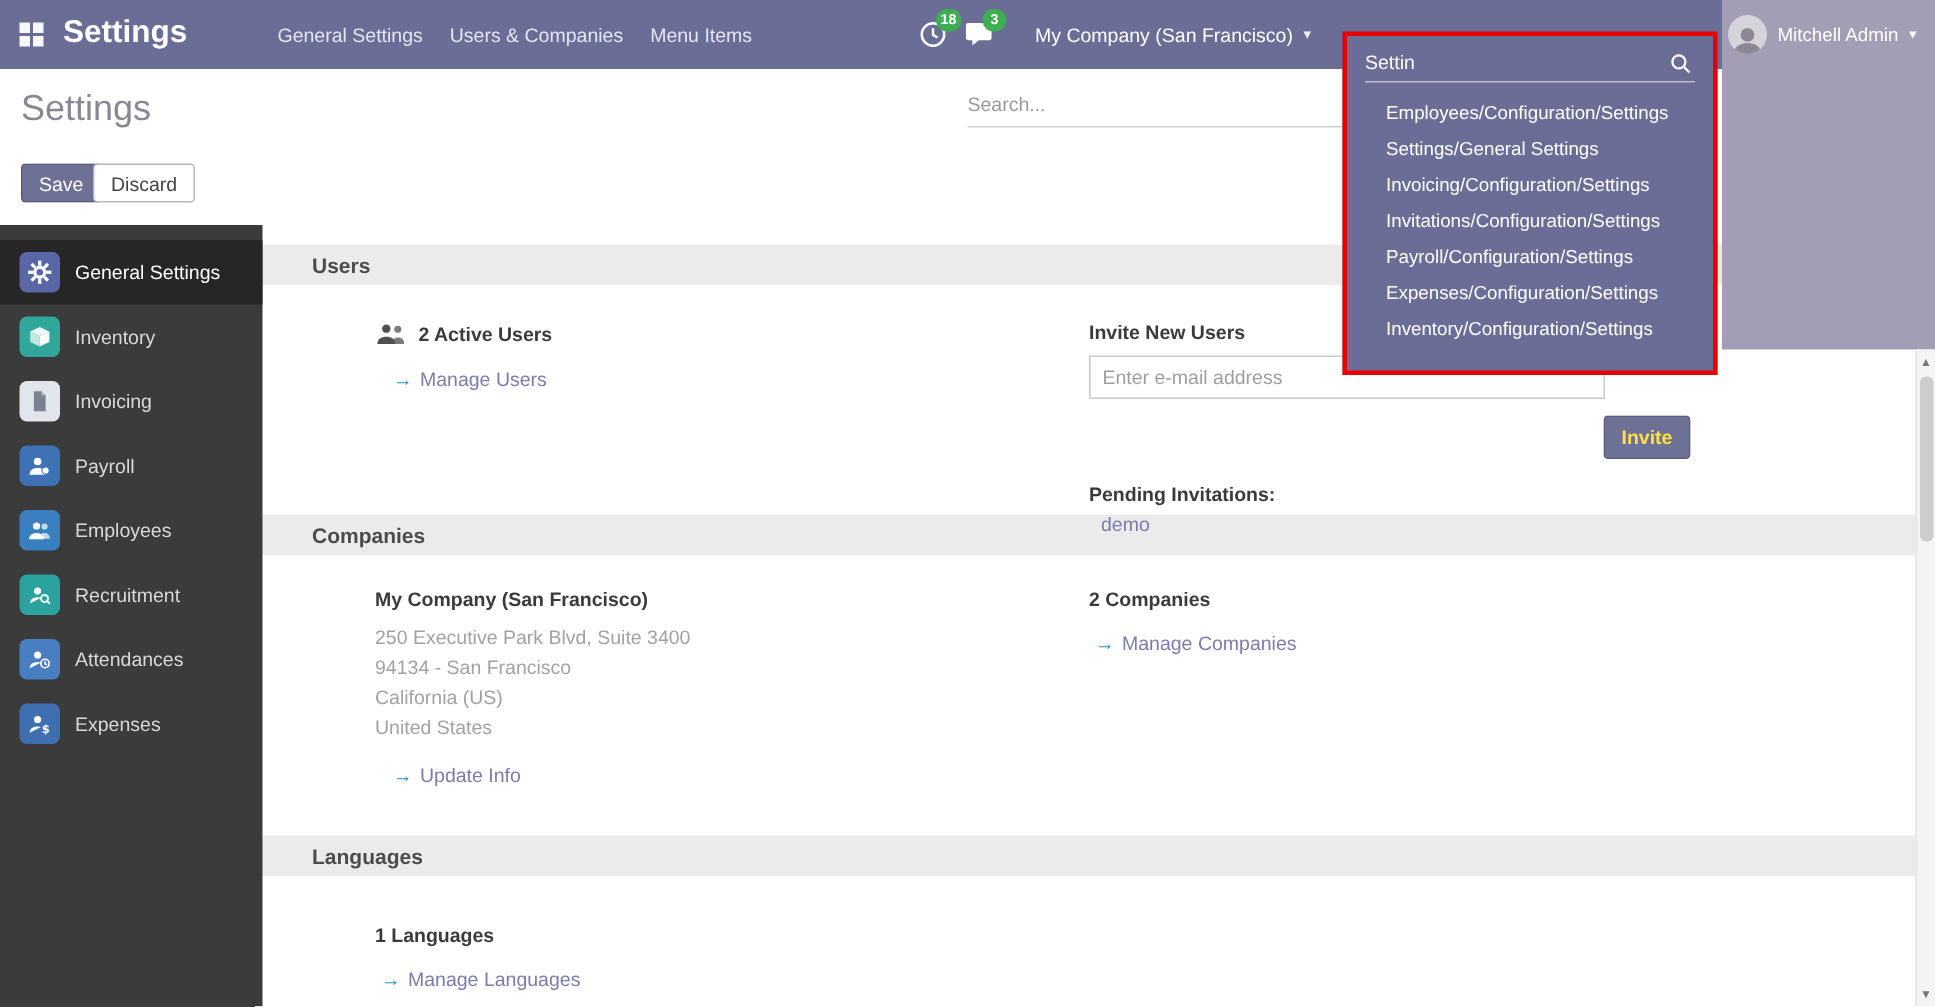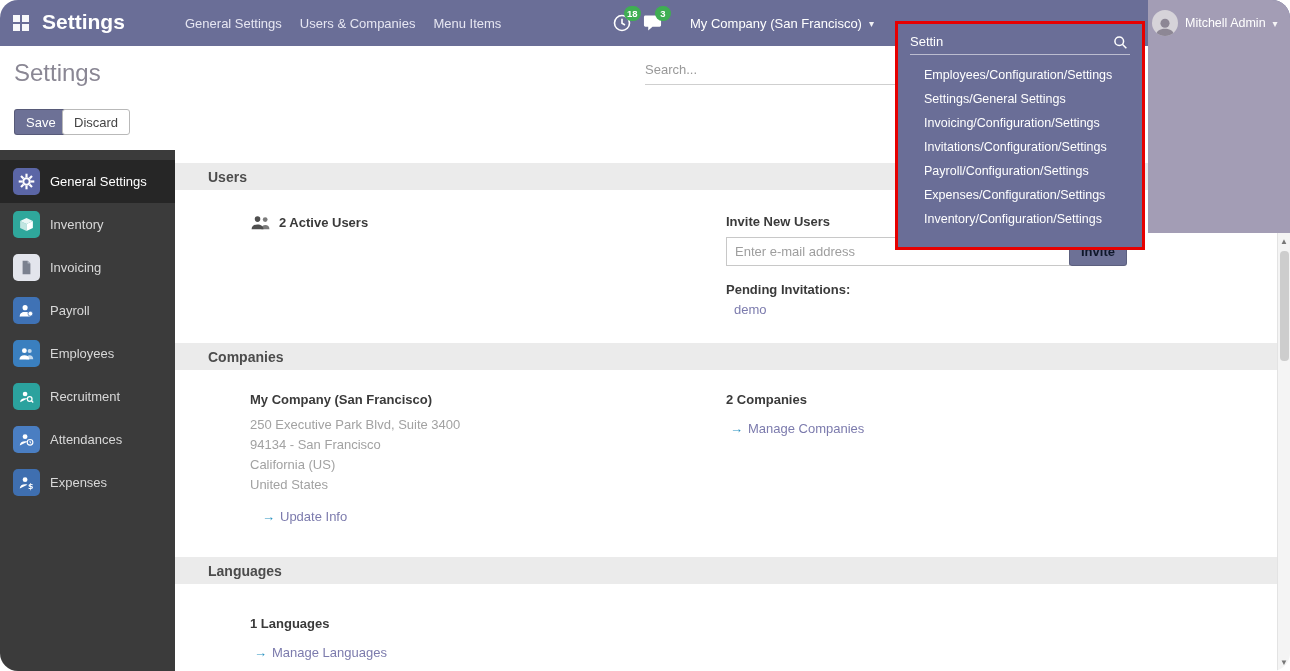--- a/index.html
+++ b/index.html
@@ -2,21 +2,21 @@
 <html style="--navbar: #6a6e97; --accent: #7c7bad; --button: #6d7196; --badge: #3fae53; --annotation: #e60000; --link: #7c7bad; --arrow: #2a93c0; --sidebar_bg: #3b3b3b; --sidebar_active: #262626; --band_bg: #ebebeb; --user_panel: #a39db5;"><head>
 <meta charset="utf-8">
 <style>
   :root{
     --navbar:#6a6e97; --accent:#7c7bad; --button:#6d7196; --badge:#3fae53;
     --annotation:#e60000; --link:#7c7bad; --arrow:#2a93c0;
     --sidebar_bg:#3b3b3b; --sidebar_active:#262626; --band_bg:#ebebeb; --user_panel:#a39db5;
   }
   *{margin:0;padding:0;box-sizing:border-box;}
   body{font-family:"Liberation Sans",sans-serif;background:#fff;}
-  .root{position:relative;width:1290px;height:671px;overflow:hidden;background:#fff;border-radius:18px;}
+  .root{position:relative;width:1290px;height:671px;overflow:hidden;background:#fff;}
 
   
   .navbar{position:absolute;top:0;left:0;right:0;height:46px;background:var(--navbar);z-index:2;}
   .apps{position:absolute;left:13px;top:15px;display:grid;grid-template-columns:7px 7px;gap:2px;cursor:pointer;}
   .apps span{width:7px;height:7px;background:#fff;opacity:.95;}
   .brand{position:absolute;left:42px;top:10px;font-size:21px;font-weight:bold;color:#fff;cursor:pointer;}
   .nav-menu{position:absolute;left:185px;top:0;height:46px;display:flex;align-items:center;gap:18px;}
   .nav-menu .mi{color:#e6e6f2;font-size:13px;cursor:pointer;white-space:nowrap;}
   .systray-icon{position:absolute;top:13px;width:22px;height:22px;cursor:pointer;}
   .nav-activity{left:612px;}
@@ -72,22 +72,22 @@
   .setting-title{font-weight:bold;font-size:13px;color:#3a3a3a;}
   .users-title-row{display:flex;align-items:center;gap:8px;}
   .link-row{margin-top:14px;margin-left:12px;font-size:13px;}
   .link-row.tight{margin-left:4px;}
   .o-link{color:var(--link);text-decoration:none;cursor:pointer;}
   .arrow{color:var(--arrow);font-weight:bold;margin-right:5px;}
   .invite-row{margin-top:8px;display:flex;}
   .invite-input{width:344px;height:29px;border:1px solid #c8c8c8;padding:0 8px;font-size:13px;color:#555;
     font-family:"Liberation Sans",sans-serif;outline:none;}
   .invite-input::placeholder{color:#9e9e9e;}
-  .invite-btn{height:29px;padding:0 11px;background:var(--button);color:#0f172a;border:1px solid rgba(0,0,0,.15);
-    font-size:13px;font-weight:bold;border-radius:3px;margin-left:-1px;cursor:pointer;font-family:"Liberation Sans",sans-serif;}
+  .invite-btn{height:29px;padding:0 11px;background:var(--button);color:#fde047;border:1px solid rgba(0,0,0,.15);
+    font-size:13px;font-weight:bold;border-radius:3px;margin-left:-1px;cursor:pointer;font-family:"Liberation Sans",sans-serif;margin-top:40px;}
   .pending{margin-top:16px;}
   .demo-row{margin-top:5px;margin-left:8px;font-size:13px;}
   .address{margin-top:8px;font-size:13px;color:#a2a2a2;line-height:20px;}
 
   
   .scrollbar{position:absolute;right:0;top:233px;bottom:0;width:13px;background:#f4f4f4;border-left:1px solid #e3e3e3;z-index:6;}
   .scroll-arrow{position:absolute;left:0;width:12px;text-align:center;font-size:8px;color:#777;cursor:pointer;}
   .scroll-up{top:4px;}
   .scroll-down{bottom:4px;}
   .scroll-thumb{position:absolute;top:18px;left:2px;width:9px;height:110px;background:#cdcdcd;border-radius:4px;cursor:pointer;}
@@ -278,20 +278,23 @@
           <svg width="21" height="17" viewBox="0 0 24 20" fill="#4f4f4f">
             <g opacity=".75">
                 <circle cx="17.5" cy="6.5" r="2.8"></circle>
                 <path d="M13 18c0-3.4 2.1-5 4.8-5s4.7 1.6 4.7 5z"></path>
               </g>
             <circle cx="8.5" cy="6" r="3.3"></circle>
             <path d="M1.5 18c0-3.8 3-5.7 7-5.7s7 1.9 7 5.7z"></path>
           </svg>
           <span class="setting-title">2 Active Users</span>
         </div>
+        <div class="link-row">
+          <span class="arrow">→</span><a class="o-link">Manage Users</a>
+        </div>
       </div>
       <div class="col right">
         <div class="setting-title">Invite New Users</div>
         <div class="invite-row">
           <input class="invite-input" type="text" placeholder="Enter e-mail address" style="">
           <button class="invite-btn">Invite</button>
         </div>
         <div class="setting-title pending">Pending Invitations:</div>
         <div class="demo-row">
           <a class="o-link">demo</a>

